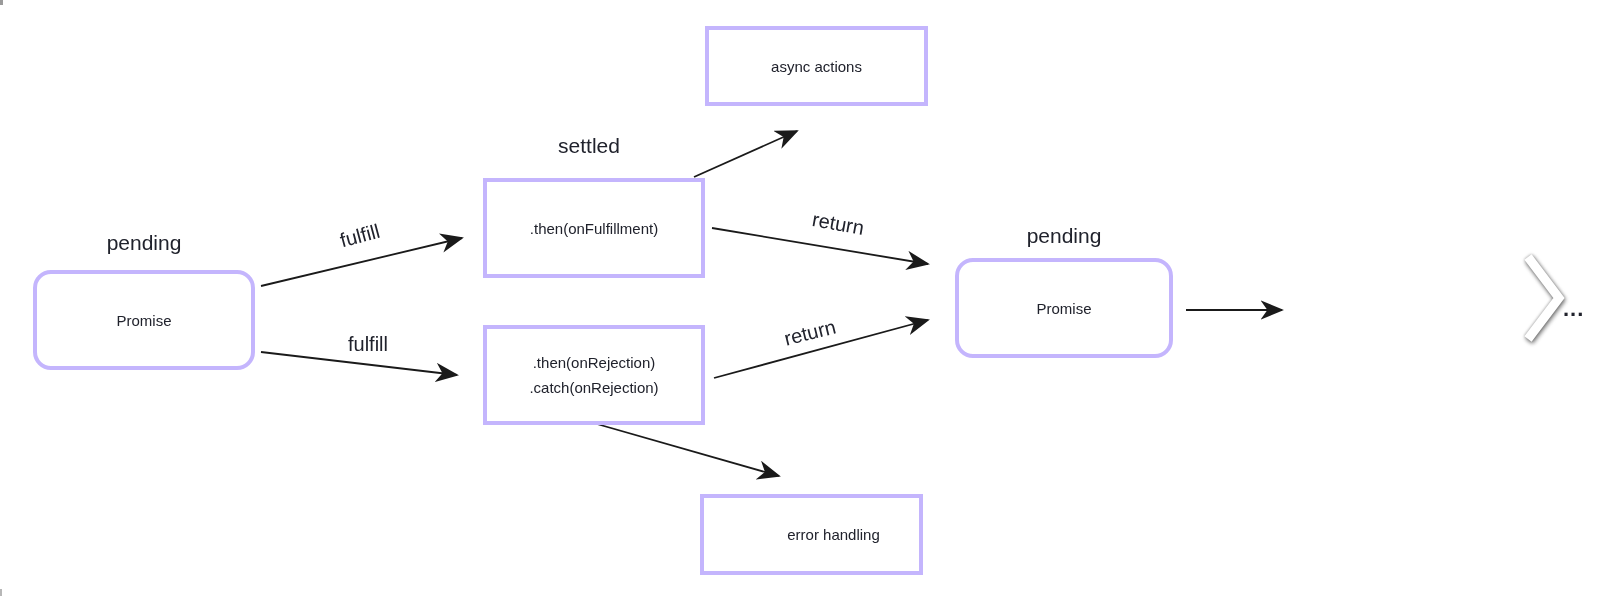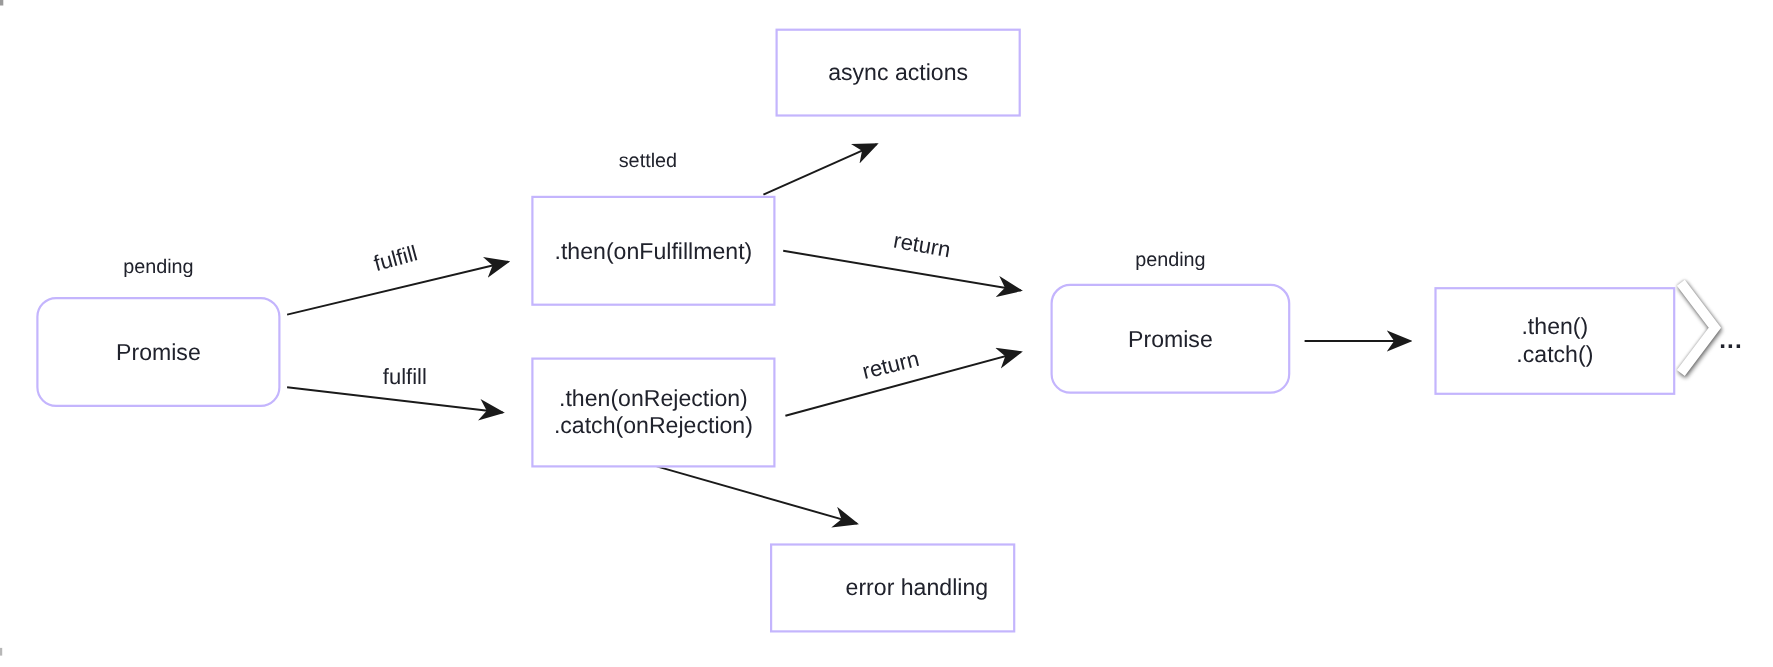--- a/index.html
+++ b/index.html
@@ -14,40 +14,40 @@
   }
   .arrow-layer {
     position: absolute;
     left: 0; top: 0;
     width: 1612px; height: 606px;
   }
   .node {
     position: absolute;
     box-sizing: border-box;
     background: #ffffff;
-    border: 2px solid #c4b5fd;
+    border: 4px solid #c4b5fd;
     display: flex;
     flex-direction: column;
     align-items: center;
     justify-content: center;
     text-align: center;
-    font-size: 21px;
+    font-size: 15px;
     line-height: 25px;
   }
   .node.rounded { border-radius: 18px; }
   .node-promise-left   { left: 33px;   top: 270px; width: 222px; height: 100px; }
   .node-then-fulfill   { left: 483px;  top: 178px; width: 222px; height: 100px; }
   .node-then-reject    { left: 483px;  top: 325px; width: 222px; height: 100px; }
   .node-async          { left: 705px;  top: 26px;  width: 223px; height: 80px;  }
   .node-error          { left: 700px;  top: 494px; width: 223px; height: 81px; padding-left: 44px;  }
   .node-promise-right  { left: 955px;  top: 258px; width: 218px; height: 100px; }
   .node-then-catch     { left: 1304px; top: 261px; width: 219px; height: 98px;  }
   .free-label {
     position: absolute;
-    font-size: 18px;
+    font-size: 21px;
     white-space: nowrap;
     transform: translate(-50%, -50%);
   }
   .edge-label {
     position: absolute;
     font-size: 20px;
     white-space: nowrap;
   }
   .lbl-pending-left  { left: 144px;  top: 243px; }
   .lbl-settled       { left: 589px;  top: 146px; }
@@ -121,23 +121,19 @@
   </div>
 
   <div class="node node-error">
     <span>error handling</span>
   </div>
 
   <div class="node rounded node-promise-right">
     <span>Promise</span>
   </div>
 
-  <div class="node node-then-catch">
-    <span>.then()</span>
-    <span>.catch()</span>
-  </div>
 
   <div class="ellipsis">...</div>
 
   <div class="edge-artifact artifact-top"></div>
   <div class="edge-artifact artifact-bottom"></div>
 
 </div>
 
 </body></html>

